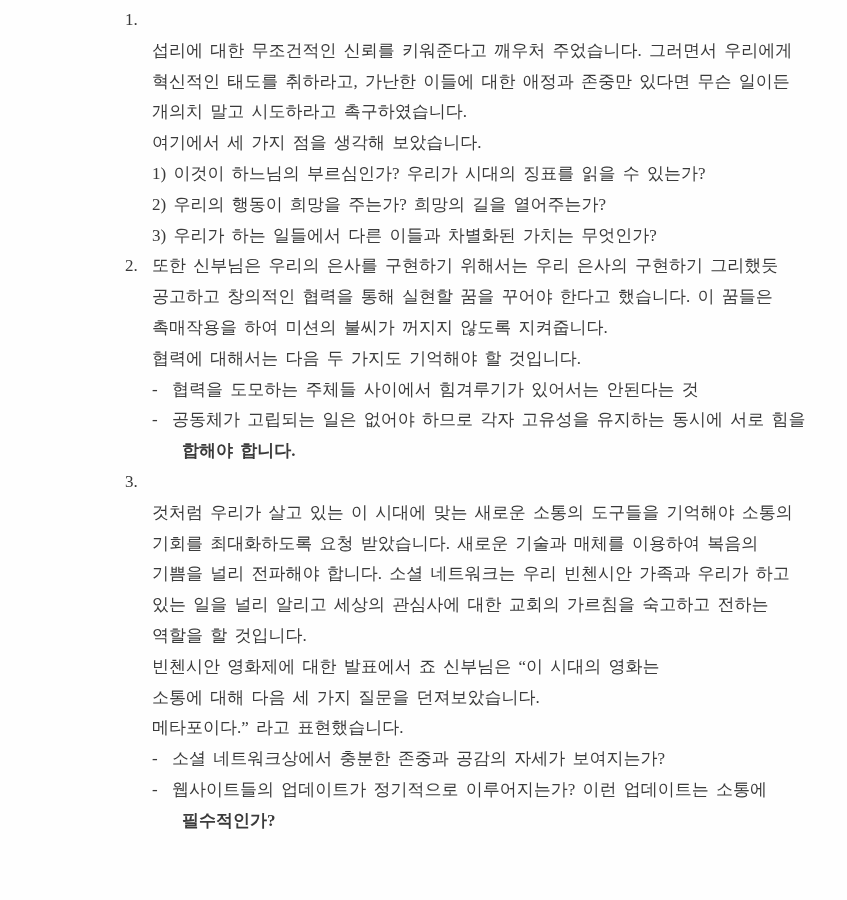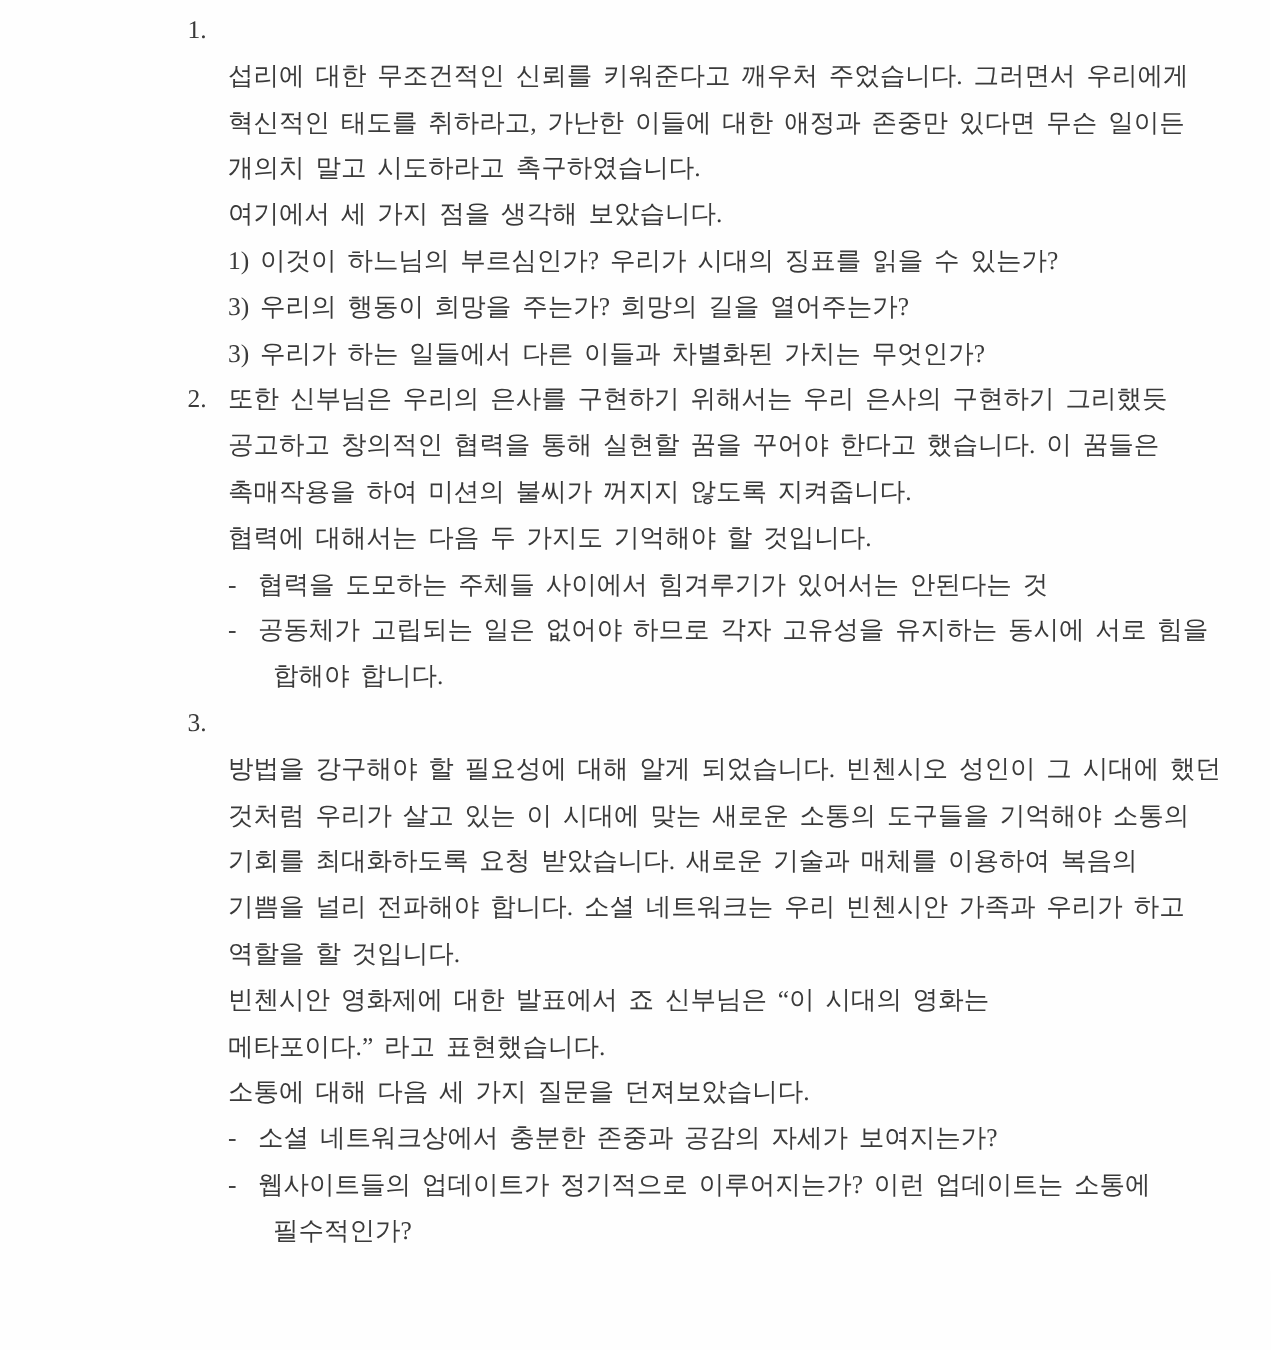--- a/index.html
+++ b/index.html
@@ -34,20 +34,21 @@
   .line.dash {
     padding-left: 20px;
   }
   .dash-marker {
     position: absolute;
     left: 0;
     top: 0;
   }
   .line.cont2 {
     padding-left: 30px;
+    font-weight: bold;
   }
 </style>
 </head>
 <body>
 
 <div class="page">
 
   <div class="line">
     <span class="num-marker">1.</span>
   </div>
@@ -60,21 +61,21 @@
   <div class="line">
     <span>개의치 말고 시도하라고 촉구하였습니다.</span>
   </div>
   <div class="line">
     <span>여기에서 세 가지 점을 생각해 보았습니다.</span>
   </div>
   <div class="line">
     <span>1) 이것이 하느님의 부르심인가? 우리가 시대의 징표를 읽을 수 있는가?</span>
   </div>
   <div class="line">
-    <span>3) 우리의 행동이 희망을 주는가? 희망의 길을 열어주는가?</span>
+    <span>2) 우리의 행동이 희망을 주는가? 희망의 길을 열어주는가?</span>
   </div>
   <div class="line">
     <span>3) 우리가 하는 일들에서 다른 이들과 차별화된 가치는 무엇인가?</span>
   </div>
 
   <div class="line">
     <span class="num-marker">2.</span>
     <span>또한 신부님은 우리의 은사를 구현하기 위해서는 우리 은사의 구현하기 그리했듯</span>
   </div>
   <div class="line">
@@ -95,42 +96,42 @@
     <span>공동체가 고립되는 일은 없어야 하므로 각자 고유성을 유지하는 동시에 서로 힘을</span>
   </div>
   <div class="line cont2">
     <span>합해야 합니다.</span>
   </div>
 
   <div class="line">
     <span class="num-marker">3.</span>
   </div>
   <div class="line">
-    <span>방법을 강구해야 할 필요성에 대해 알게 되었습니다. 빈첸시오 성인이 그 시대에 했던</span>
-  </div>
-  <div class="line">
     <span>것처럼 우리가 살고 있는 이 시대에 맞는 새로운 소통의 도구들을 기억해야 소통의</span>
   </div>
   <div class="line">
     <span>기회를 최대화하도록 요청 받았습니다. 새로운 기술과 매체를 이용하여 복음의</span>
   </div>
   <div class="line">
     <span>기쁨을 널리 전파해야 합니다. 소셜 네트워크는 우리 빈첸시안 가족과 우리가 하고</span>
   </div>
   <div class="line">
+    <span>있는 일을 널리 알리고 세상의 관심사에 대한 교회의 가르침을 숙고하고 전하는</span>
+  </div>
+  <div class="line">
     <span>역할을 할 것입니다.</span>
   </div>
   <div class="line">
     <span>빈첸시안 영화제에 대한 발표에서 죠 신부님은 “이 시대의 영화는</span>
   </div>
   <div class="line">
-    <span>메타포이다.” 라고 표현했습니다.</span>
+    <span>소통에 대해 다음 세 가지 질문을 던져보았습니다.</span>
   </div>
   <div class="line">
-    <span>소통에 대해 다음 세 가지 질문을 던져보았습니다.</span>
+    <span>메타포이다.” 라고 표현했습니다.</span>
   </div>
   <div class="line dash">
     <span class="dash-marker">-</span>
     <span>소셜 네트워크상에서 충분한 존중과 공감의 자세가 보여지는가?</span>
   </div>
   <div class="line dash">
     <span class="dash-marker">-</span>
     <span>웹사이트들의 업데이트가 정기적으로 이루어지는가? 이런 업데이트는 소통에</span>
   </div>
   <div class="line cont2">

